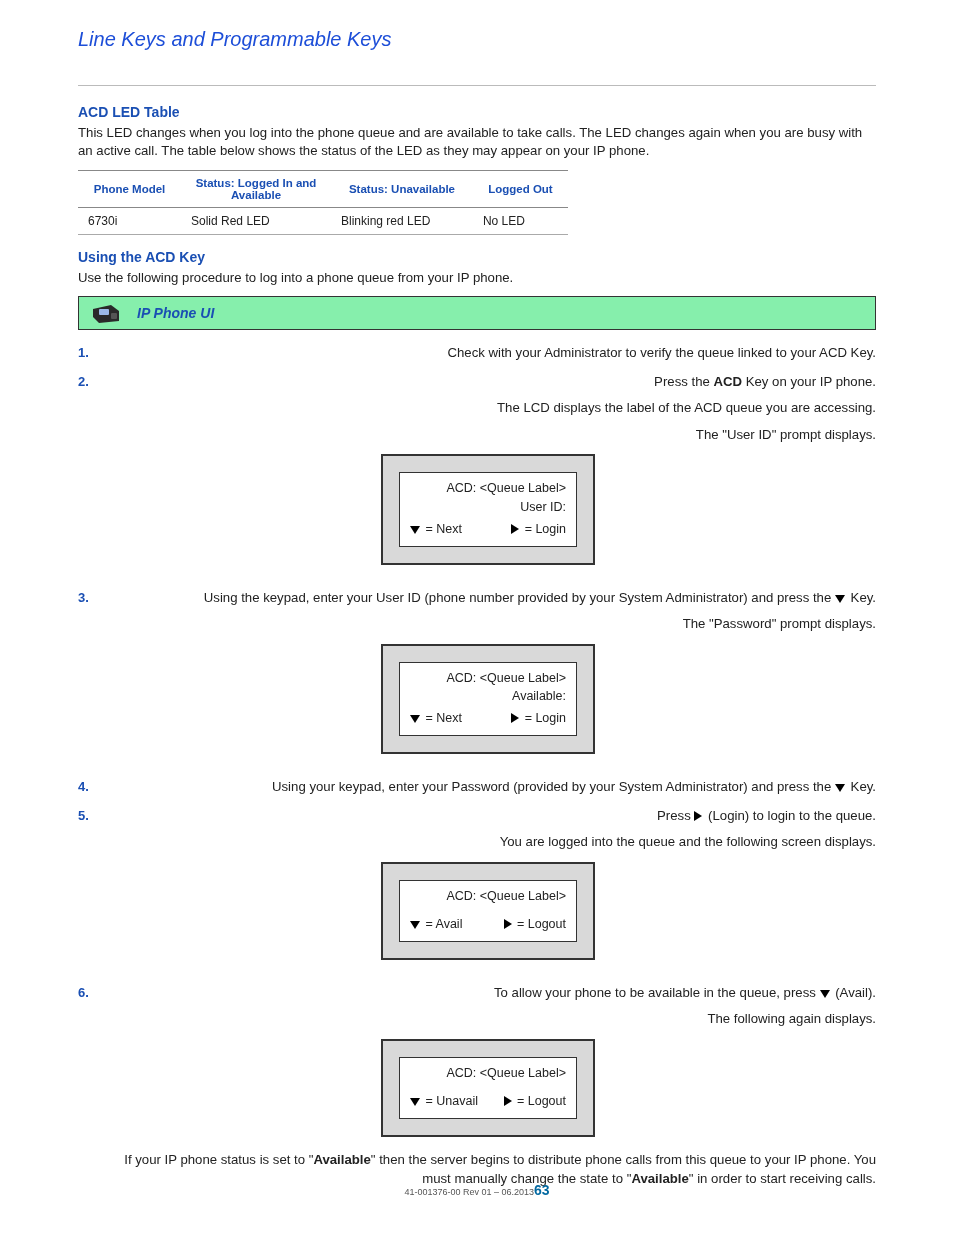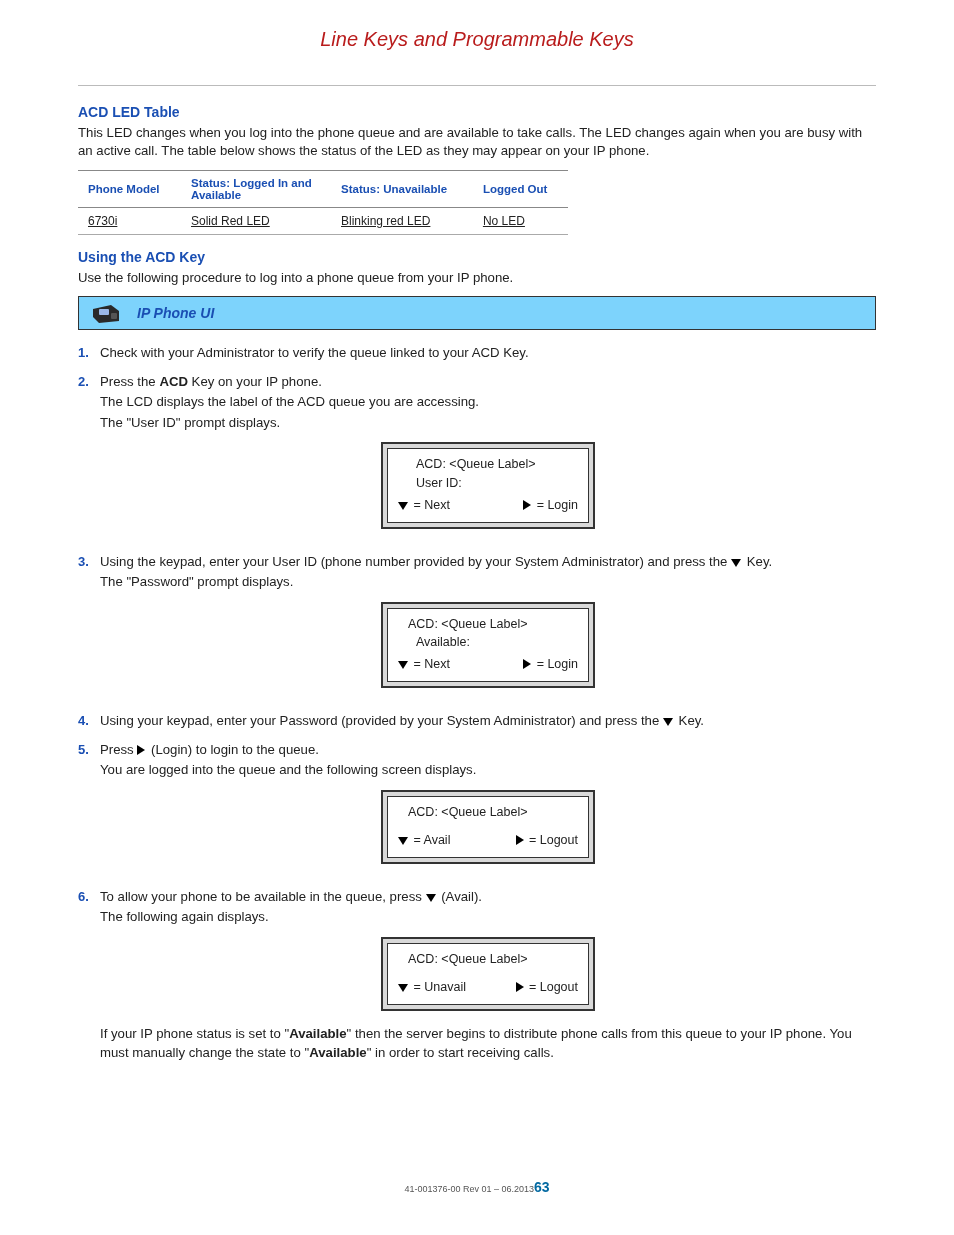--- a/index.html
+++ b/index.html
@@ -10,24 +10,24 @@
     color: #222;
   }
   .page {
     width: 954px;
     min-height: 1235px;
     box-sizing: border-box;
     padding: 28px 78px 40px 78px;
     position: relative;
   }
   .running-head {
-    text-align: center;
+    text-align: left;
     font-style: italic;
     font-size: 20px;
-    color: #b91c1c;
+    color: #1d4ed8;
     padding-bottom: 6px;
     margin-bottom: 28px;
   }
   .hr {
     border: none;
     border-top: 1px solid #bbb;
     margin: 0 0 18px 0;
   }
   .h3 {
     color: #1a4fb3;
@@ -40,38 +40,37 @@
     line-height: 1.35;
     margin: 2px 0 10px 0;
   }
   table.data {
     border-collapse: collapse;
     font-size: 12px;
     margin: 4px 0 14px 0;
     width: 490px;
   }
   table.data th {
-    text-align: left;
+    text-align: center;
     color: #1a4fb3;
     font-weight: bold;
     font-size: 11.5px;
     padding: 6px 10px;
     border-top: 1px solid #888;
     border-bottom: 1px solid #888;
     vertical-align: middle;
   }
   table.data td {
     padding: 6px 10px;
     border-bottom: 1px solid #aaa;
-    text-decoration: underline;
   }
   .callout {
     display: flex;
     align-items: center;
-    background: #7dd3fc;
+    background: #86efac;
     border: 1px solid #333;
     padding: 4px 10px;
     margin: 8px 0 14px 0;
   }
   .callout .icon {
     width: 36px;
     height: 24px;
     margin-right: 12px;
     flex: 0 0 auto;
   }
@@ -79,53 +78,54 @@
     color: #1a4fb3;
     font-style: italic;
     font-weight: bold;
     font-size: 14px;
   }
   ol.steps {
     list-style: none;
     padding: 0;
     margin: 0;
     counter-reset: step;
+    text-align: right;
   }
   ol.steps > li {
     position: relative;
     padding: 0 0 10px 22px;
     font-size: 13.2px;
     line-height: 1.4;
   }
   ol.steps > li::before {
     counter-increment: step;
     content: counter(step) ".";
     position: absolute;
     left: 0;
     top: 0;
     color: #1a4fb3;
     font-weight: bold;
     font-size: 13px;
   }
   .sub {
     display: block;
-    margin-top: 2px;
+    margin-top: 8px;
   }
   .italic { }
   .bold { font-weight: bold; }
   .lcd-wrap {
     display: flex;
     justify-content: center;
     margin: 10px 0 14px 0;
   }
   .lcd {
     width: 214px;
     border: 2px solid #333;
     background: #d9d9d9;
-    padding: 4px;
+    padding: 16px;
     box-sizing: border-box;
   }
   .lcd-inner {
     border: 1px solid #333;
     background: #fff;
     padding: 6px 10px 8px 10px;
     font-size: 12.5px;
     line-height: 1.45;
   }
   .lcd-line { white-space: nowrap; }

